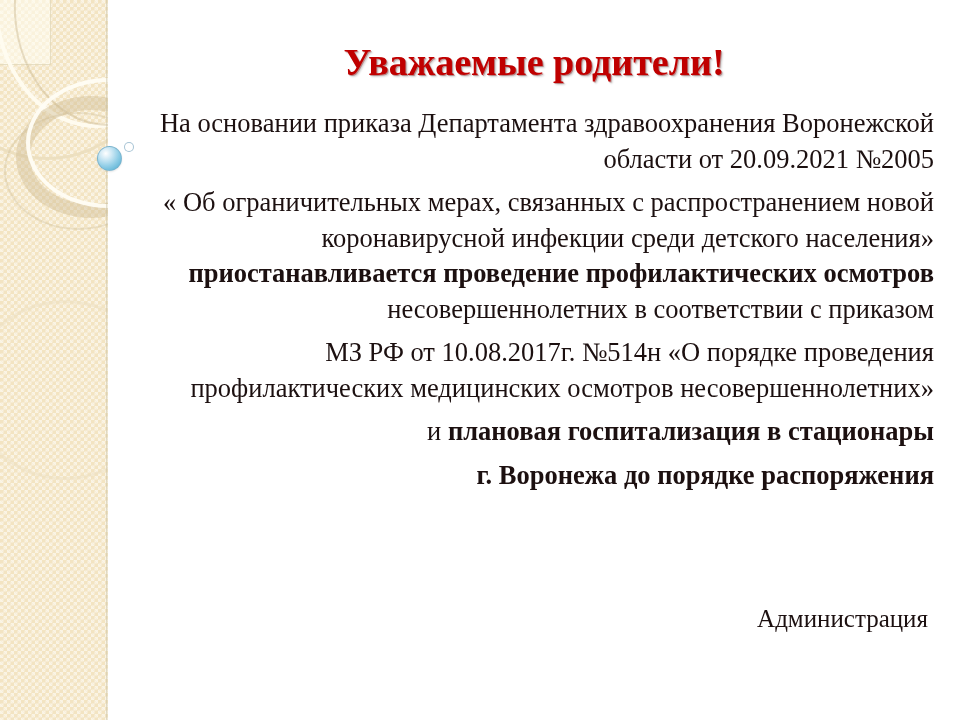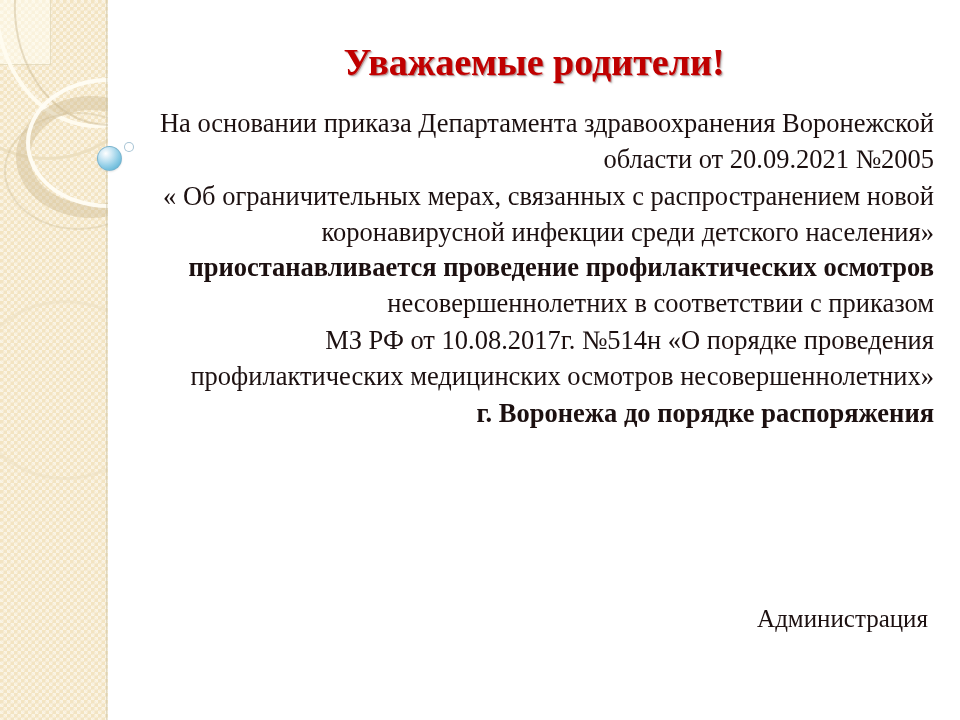--- a/index.html
+++ b/index.html
@@ -180,21 +180,21 @@
     text-align: right;
     color: #1c1010;
     font-size: 26.5px;
     line-height: 35.5px;
   }
   .para {
     margin: 0;
     padding: 0;
   }
   .para + .para {
-    margin-top: 2px;
+    margin-top: 8px;
   }
   b, .b {
     font-weight: bold;
   }
 
   .signature {
     position: absolute;
     right: 32px;
     top: 605px;
     font-size: 25px;
@@ -233,20 +233,23 @@
       </p>
 
       <p class="para">
         <span>« Об ограничительных мерах, связанных с распространением новой коронавирусной инфекции среди детского населения» </span><b>приостанавливается проведение профилактических осмотров</b><span> несовершеннолетних в соответствии с приказом</span>
       </p>
 
       <p class="para">
         <span>МЗ РФ от 10.08.2017г. №514н «О порядке проведения профилактических медицинских осмотров несовершеннолетних»</span>
       </p>
 
+      <p class="para">
+        <span>и </span><b>плановая госпитализация в стационары</b>
+      </p>
 
       <p class="para">
         <b>г. Воронежа  до порядке распоряжения</b>
       </p>
 
     </div>
 
     <div class="signature">Администрация</div>
 
   </div>

